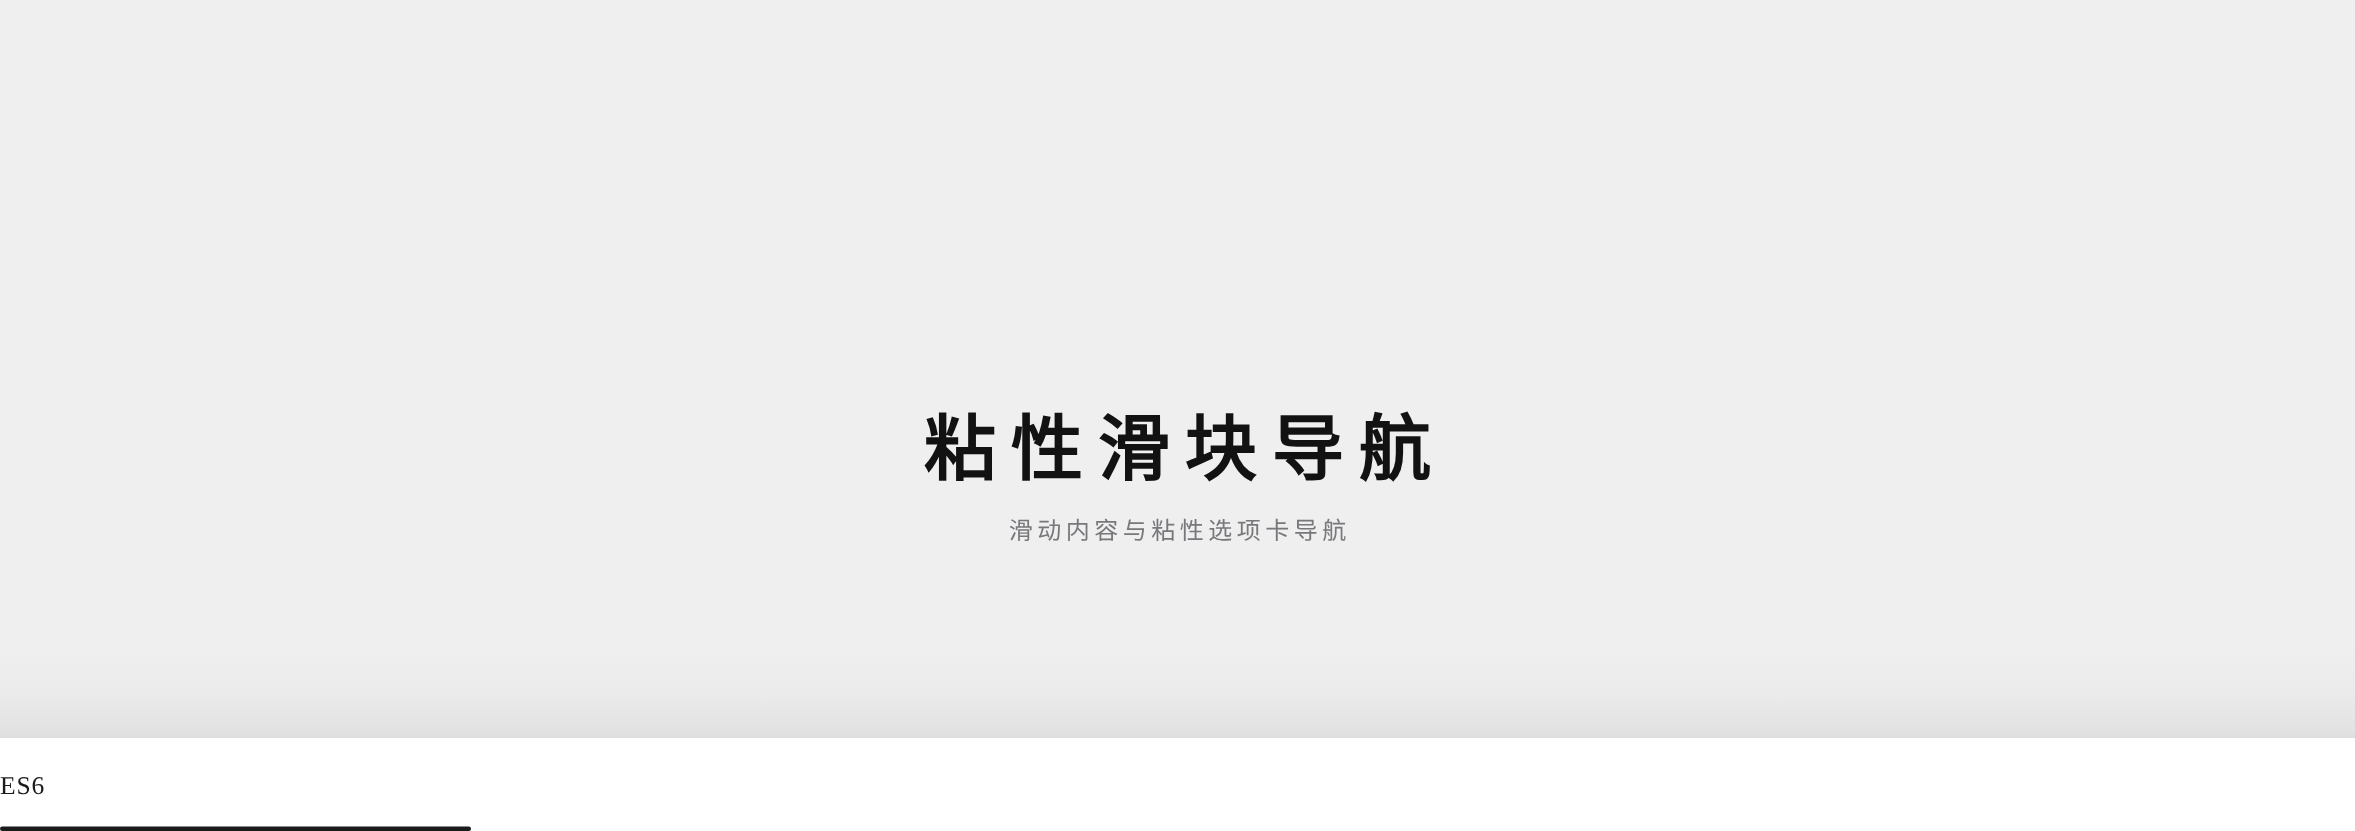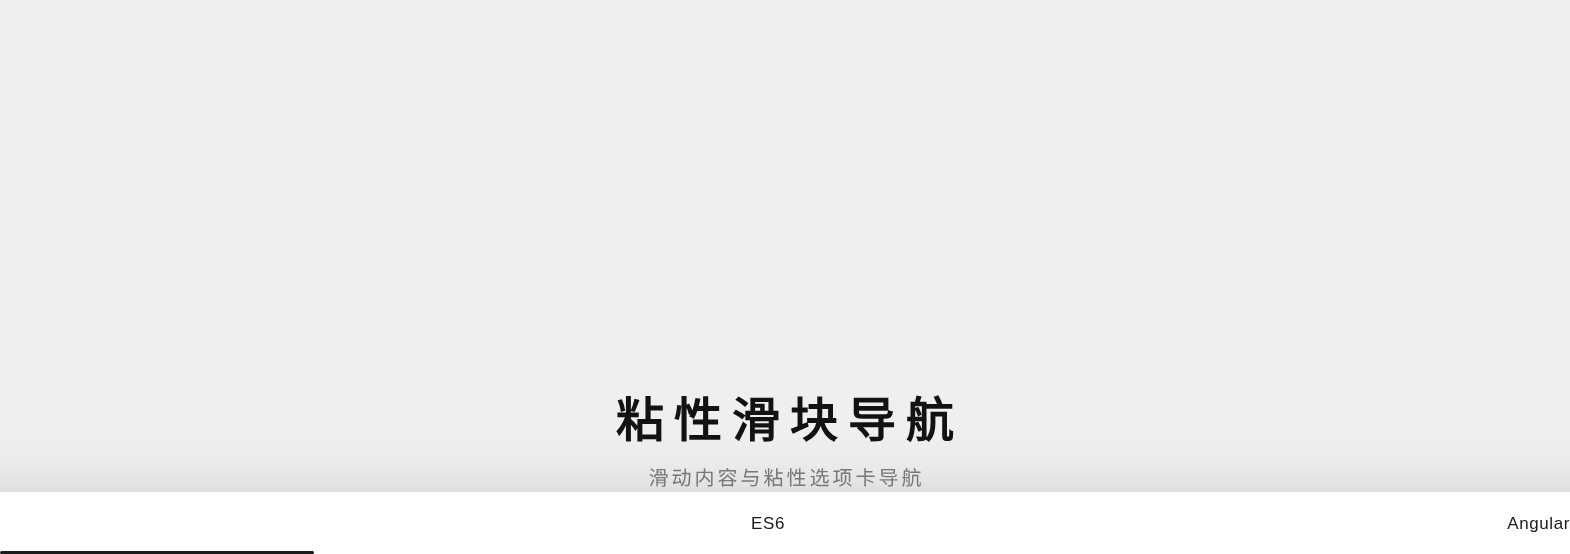--- a/index.html
+++ b/index.html
@@ -46,40 +46,40 @@
 
   .hero-inner {
     position: absolute;
     left: 0;
     top: 0;
     width: 1570px;
     height: 492px;
     display: flex;
     flex-direction: column;
     align-items: center;
-    justify-content: flex-end;
+    justify-content: center;
   }
 
   .hero-title {
     margin-top: 148px;
     font-family: "DejaVu Sans", "Liberation Sans", sans-serif;
     font-size: 48px;
     line-height: 1.16;
     font-weight: 700;
     color: #121212;
     letter-spacing: 10px;
     text-indent: 10px;
     white-space: nowrap;
     text-align: center;
   }
 
   .hero-subtitle {
     margin-top: 15px;
-    font-family: Liberation Sans, sans-serif;
-    font-size: 20px;
+    font-family: Liberation Mono, monospace;
+    font-size: 16px;
     line-height: 1.4;
     font-weight: 400;
     color: #78787c;
     letter-spacing: 3px;
     text-indent: 3px;
     white-space: nowrap;
     text-align: center;
   }
 
   
@@ -99,23 +99,23 @@
     width: 1570px;
     height: 62px;
     align-items: flex-start;
   }
 
   .tab-item {
     flex: 1 1 0;
     height: 62px;
     display: flex;
     align-items: flex-start;
-    justify-content: flex-end;
+    justify-content: flex-start;
     padding-top: 23px;
-    font-family: Liberation Sans, sans-serif;
+    font-family: Liberation Serif, serif;
     font-size: 17px;
     line-height: 1;
     font-weight: 400;
     color: #1b1b1b;
     letter-spacing: 0.6px;
     white-space: nowrap;
     cursor: pointer;
     user-select: none;
     background: transparent;
     border: 0;
@@ -147,22 +147,19 @@
 
   <nav class="tabnav">
     <div class="tabnav-track">
 
       <div class="tab-item is-active">
         <span>ES6</span>
       </div>
 
 
 
-      <div class="tab-item">
-        <span>Angular</span>
-      </div>
 
 
       <div class="tab-indicator" style="width: 314px; left: 0px; background: rgb(27, 27, 27);"></div>
     </div>
   </nav>
 
 </div>
 
 </body></html>

